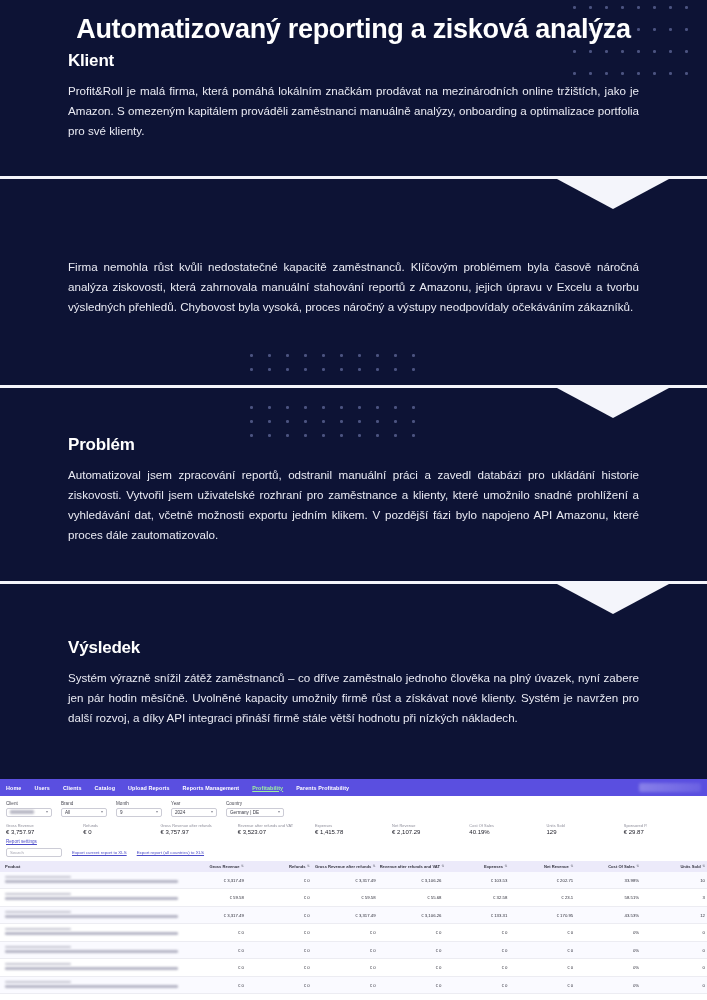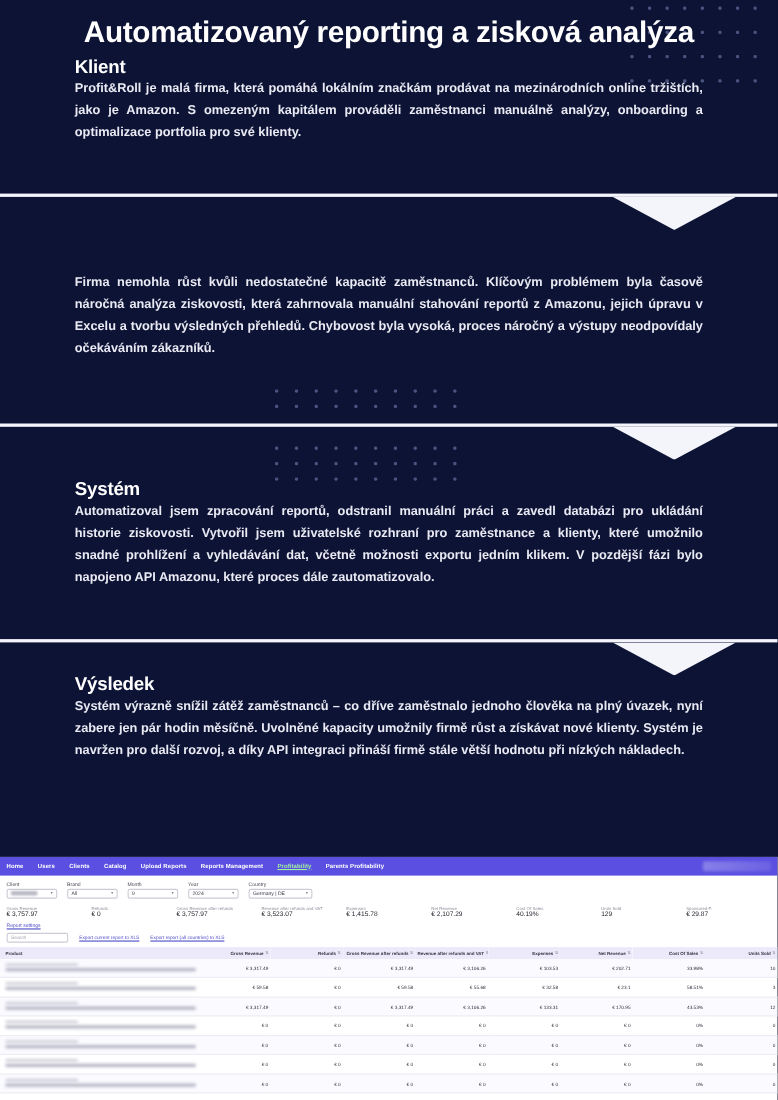--- a/index.html
+++ b/index.html
@@ -70,27 +70,27 @@
     color: #ffffff;
     font-size: 17px;
     font-weight: 700;
     letter-spacing: -0.2px;
   }
   p.body {
     color: #e9eaf3;
     font-size: 11.6px;
     line-height: 1.72;
     text-align: justify;
-    font-weight: bold;
+    margin-top: 10px;
   }
 
   .p1 h2.sect { margin-top: 6px; }
   .p2 .wrap { padding-top: 68px; }
   .p3 .wrap { padding-top: 47px; }
-  .p4 .wrap { padding-top: 28px; }
+  .p4 .wrap { padding-top: 54px; }
 
   
   .app {
     position: relative;
     width: 707px;
     height: 221px;
     background: #ffffff;
     overflow: hidden;
     font-family: "Liberation Sans", sans-serif;
   }
@@ -360,21 +360,21 @@
       <i style="left: 36px; top: 28px;"></i>
       <i style="left: 54px; top: 28px;"></i>
       <i style="left: 72px; top: 28px;"></i>
       <i style="left: 90px; top: 28px;"></i>
       <i style="left: 108px; top: 28px;"></i>
       <i style="left: 126px; top: 28px;"></i>
       <i style="left: 144px; top: 28px;"></i>
       <i style="left: 162px; top: 28px;"></i>
     </div>
   <div class="wrap">
-    <h2 class="sect">Systém</h2>
+    <h2 class="sect">Problém</h2>
     <p class="body">Automatizoval jsem zpracování reportů, odstranil manuální práci a zavedl databázi pro ukládání historie ziskovosti. Vytvořil jsem uživatelské rozhraní pro zaměstnance a klienty, které umožnilo snadné prohlížení a vyhledávání dat, včetně možnosti exportu jedním klikem. V pozdější fázi bylo napojeno API Amazonu, které proces dále zautomatizovalo.</p>
   </div>
 </section>
 
 <section class="panel p4">
   <div class="notch"></div>
   <div class="wrap">
     <h2 class="sect">Výsledek</h2>
     <p class="body">Systém výrazně snížil zátěž zaměstnanců – co dříve zaměstnalo jednoho člověka na plný úvazek, nyní zabere jen pár hodin měsíčně. Uvolněné kapacity umožnily firmě růst a získávat nové klienty. Systém je navržen pro další rozvoj, a díky API integraci přináší firmě stále větší hodnotu při nízkých nákladech.</p>
   </div>

